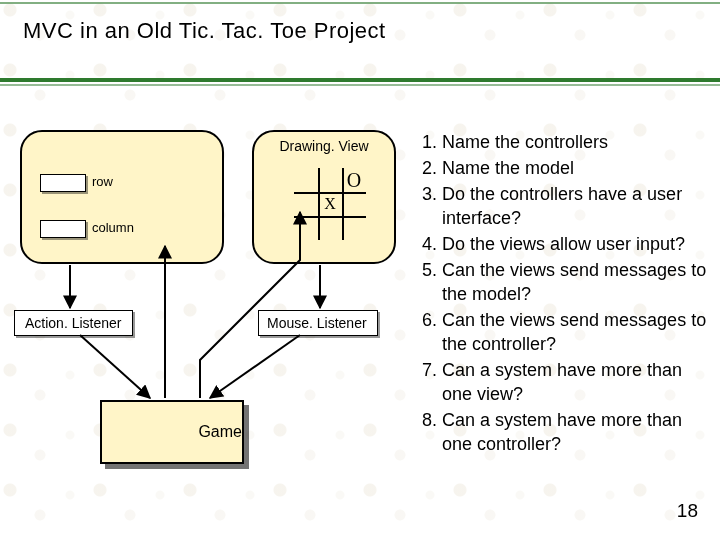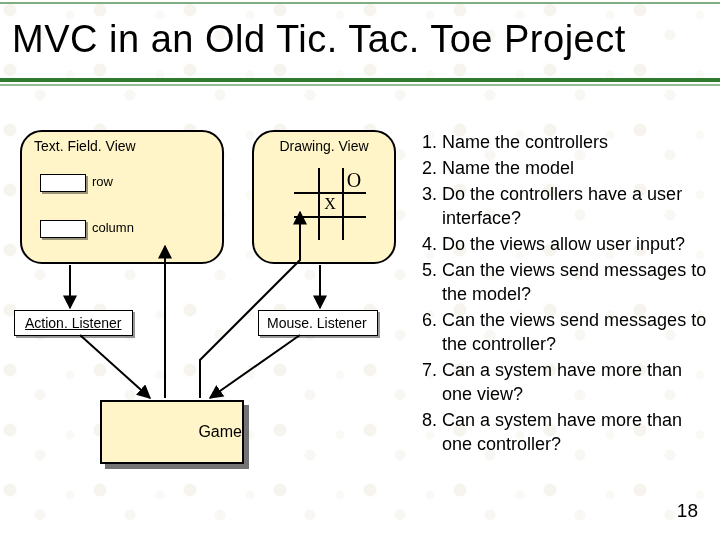--- a/index.html
+++ b/index.html
@@ -23,23 +23,23 @@
     background-size: 90px 60px;
     opacity: .55;
   }
   
   .rule1 { position:absolute; left:0; right:0; top:2px;  height:2px; background:#2e7a2e; opacity:.6;}
   .rule2 { position:absolute; left:0; right:0; top:78px; height:4px; background:#2e7a2e; }
   .rule3 { position:absolute; left:0; right:0; top:84px; height:2px; background:#2e7a2e; opacity:.5;}
 
   .title {
     position:absolute;
-    left:12px;
+    left:23px;
     top:18px;
-    font-size:38px;
+    font-size:22px;
     font-weight:400;
     color:#000;
     letter-spacing:.5px;
   }
 
   
   .panel {
     position:absolute;
     background:#fff5c8;
     border:2px solid #000;
@@ -101,21 +101,21 @@
 
   
   .listener {
     position:absolute;
     background:#fff;
     border:1px solid #000;
     font-size:14px;
     padding:4px 10px;
     box-shadow: 2px 2px 0 rgba(0,0,0,.4);
   }
-  .listener.action { left:14px;  top:310px;text-decoration:underline; }
+  .listener.action { left:14px;  top:310px; }
   .listener.mouse  { left:258px; top:310px;padding-left:8px; }
 
   
   .game {
     position:absolute;
     left:100px; top:400px;
     width:140px; height:60px;
     background:#fff5c8;
     border:2px solid #000;
     box-shadow: 5px 5px 0 rgba(0,0,0,.55);
@@ -157,21 +157,20 @@
 <body>
 
 <div class="bg"></div>
 <div class="rule1"></div>
 <div class="rule2"></div>
 <div class="rule3"></div>
 
 <div class="title">MVC in an Old Tic. Tac. Toe Project</div>
 
 <div class="panel textfield">
-  <div class="panel-label">Text. Field. View</div>
 
   <div class="tf row"></div>
   <div class="tf-label row">row</div>
 
   <div class="tf column"></div>
   <div class="tf-label column">column</div>
 
 </div>
 
 <div class="panel drawing">

